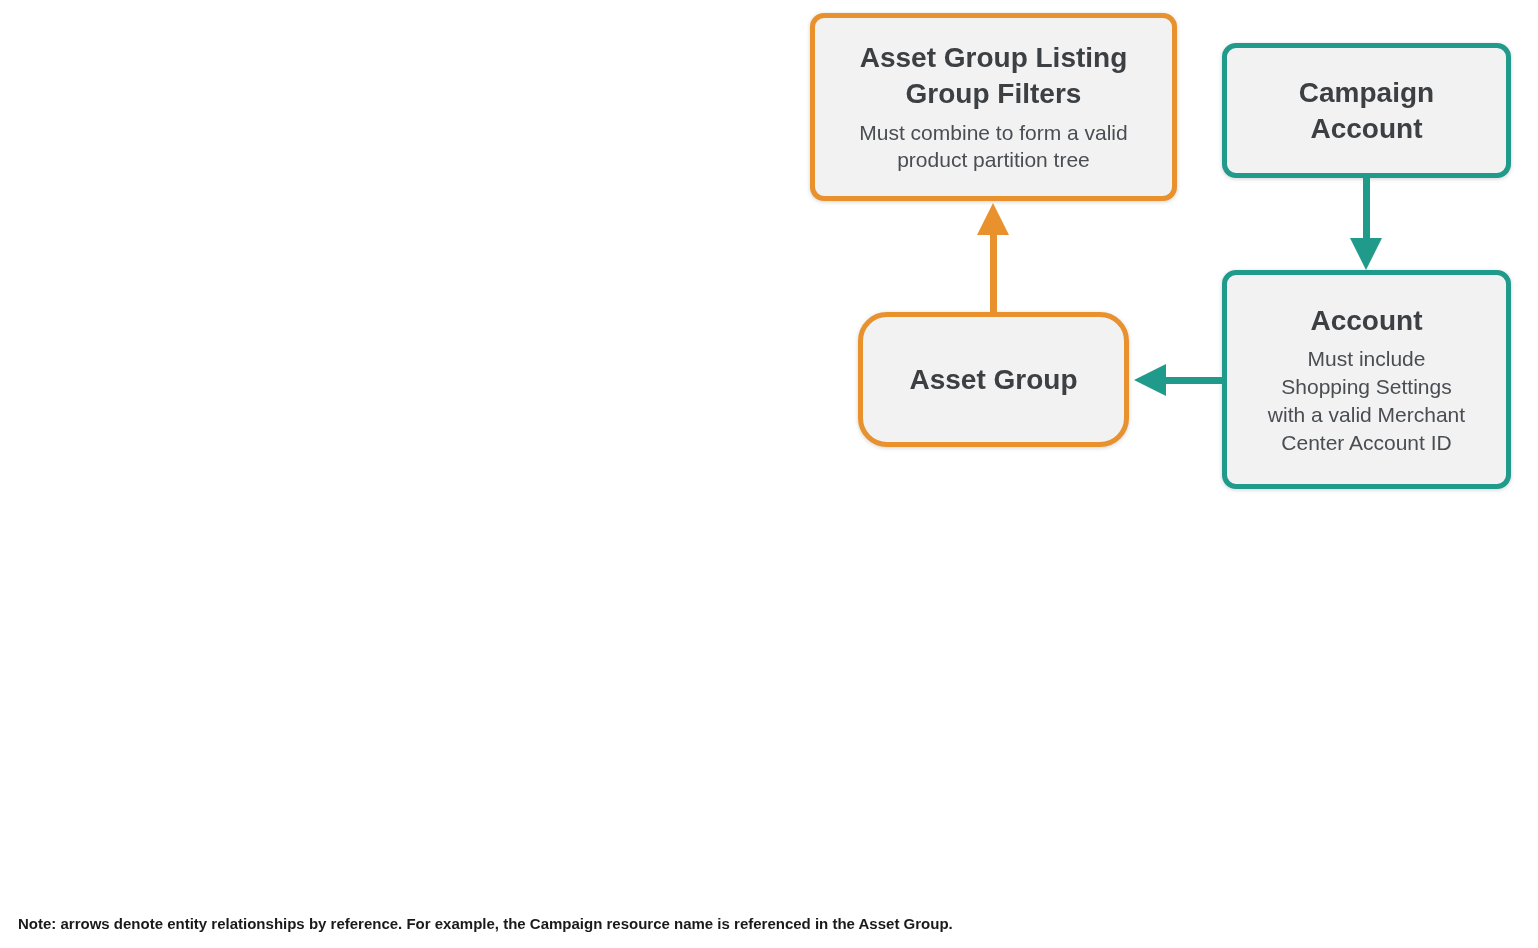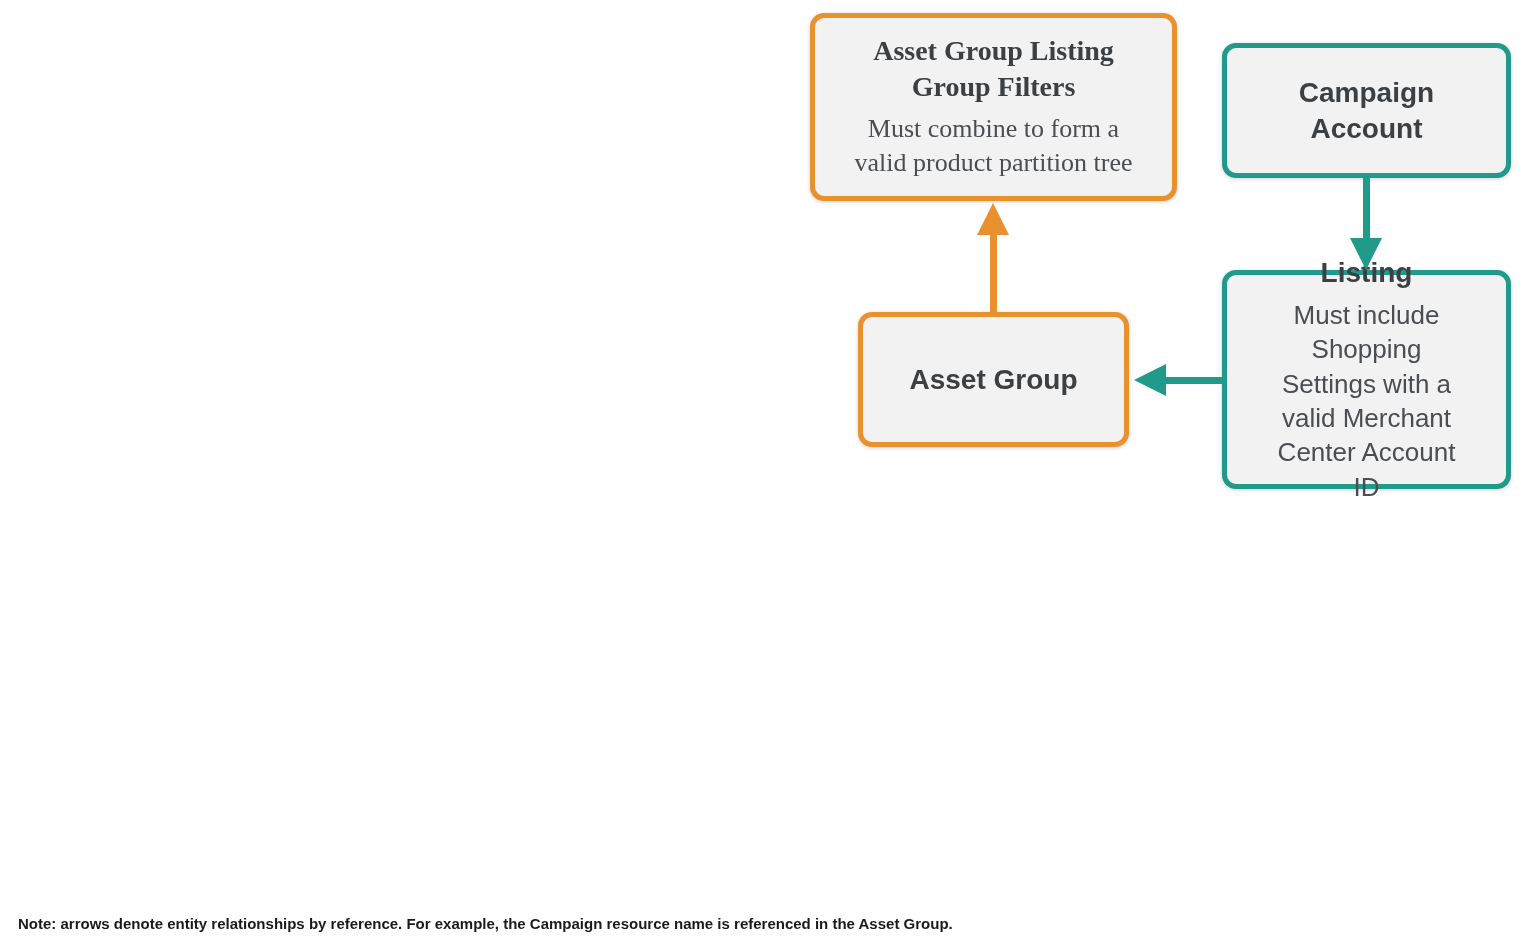--- a/index.html
+++ b/index.html
@@ -35,21 +35,21 @@
   }
   .box.orange{border-color:var(--orange);}
   .box.teal{border-color:var(--teal);}
   .box-title{
     font-size:28px;
     font-weight:bold;
     color:var(--title-text);
     line-height:1.28;
   }
   .box-subtitle{
-    font-size:26px;
+    font-size:21px;
     font-weight:normal;
     color:var(--subtitle-text);
     line-height:1.32;
     margin-top:7px;
   }
   
   .arrow-part{position:absolute;}
   .shaft-orange{background:var(--orange);}
   .shaft-teal{background:var(--teal);}
   .head{width:0;height:0;}
@@ -79,35 +79,35 @@
   }
   .w-constrain-budget{max-width:185px;}
   .w-constrain-campaign-sub{max-width:200px;}
   .w-constrain-listing-sub{max-width:300px;}
 </style>
 </head>
 <body>
 
 <div class="canvas">
 
-  <div class="box orange" style="left:810px; top:13px; width:367px; height:188px;font-family:Liberation Serif, serif;">
+  <div class="box orange" style="left:810px; top:13px; width:367px; height:188px;">
     <div class="box-title" style="max-width:310px;">Asset Group Listing Group Filters</div>
     <div class="box-subtitle w-constrain-listing-sub">Must combine to form a valid product partition tree</div>
   </div>
 
   <div class="box teal" style="left:1222px; top:43px; width:289px; height:135px;">
     <div class="box-title w-constrain-budget">Campaign Account</div>
   </div>
 
   <div class="box teal" style="left:1222px; top:270px; width:289px; height:219px;">
-    <div class="box-title">Listing</div>
+    <div class="box-title">Account</div>
     <div class="box-subtitle w-constrain-campaign-sub">Must include Shopping Settings with a valid Merchant Center Account ID</div>
   </div>
 
-  <div class="box orange" style="left:858px; top:312px; width:271px; height:135px;">
+  <div class="box orange" style="left:858px; top:312px; width:271px; height:135px;border-radius:29px;">
     <div class="box-title">Asset Group</div>
   </div>
 
   <div>
     <div class="arrow-part shaft-orange" style="left:990px; top:232px; width:7px; height:80px;"></div>
     <div class="arrow-part head head-up" style="left:977px; top:203px;"></div>
   </div>
 
   <div>
     <div class="arrow-part shaft-teal" style="left:1363px; top:178px; width:7px; height:62px;"></div>

